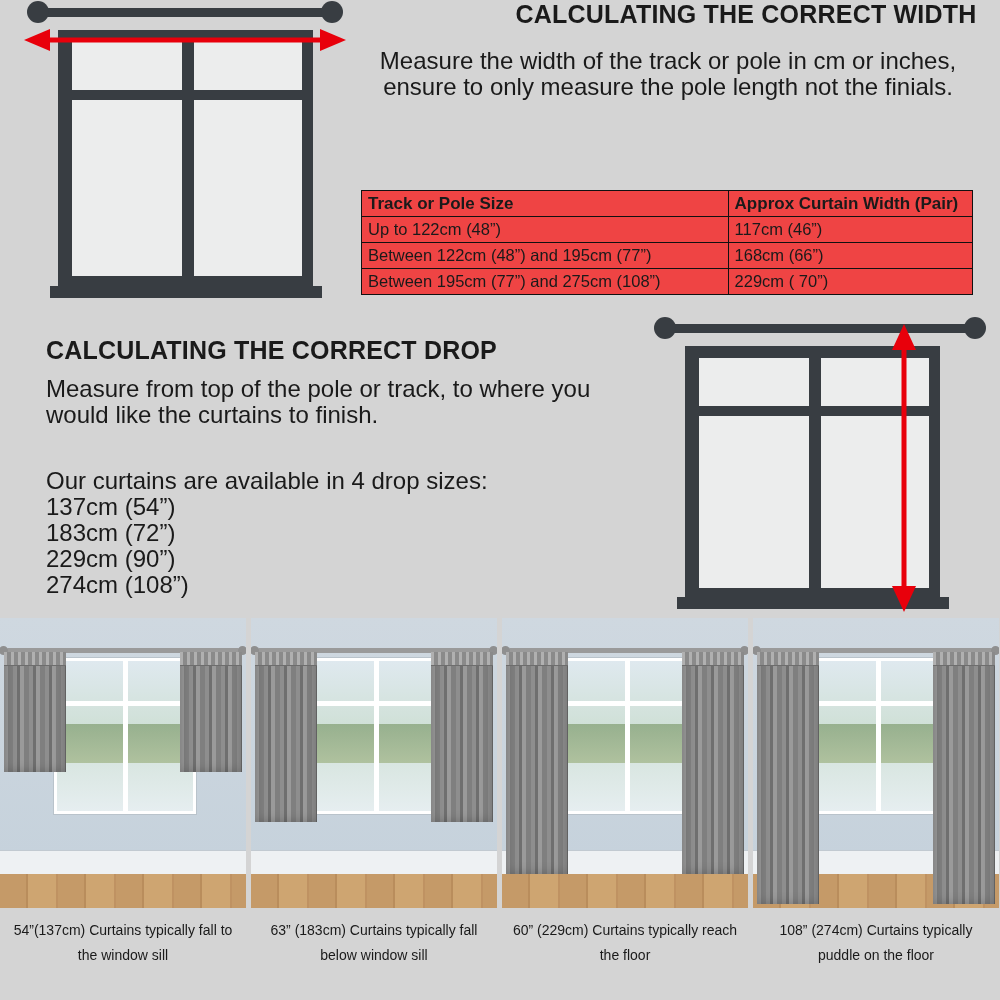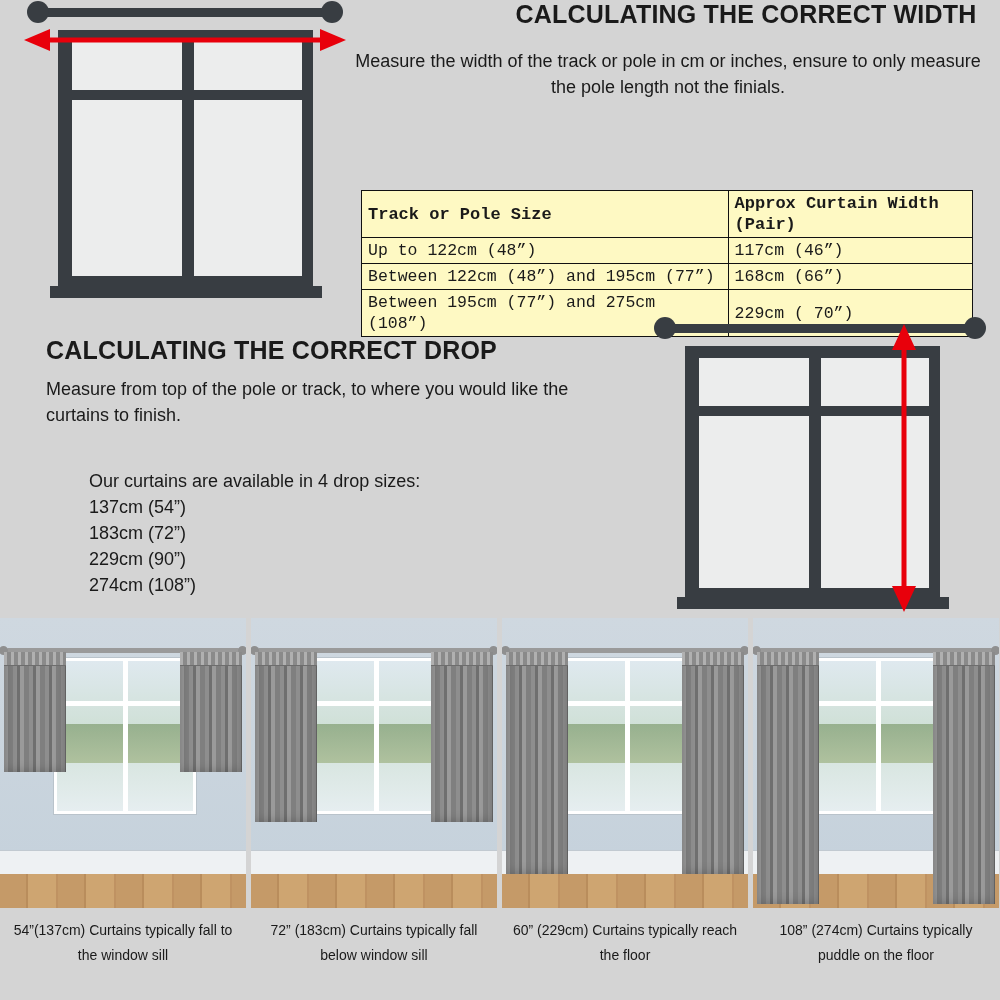--- a/index.html
+++ b/index.html
@@ -22,21 +22,21 @@
   }
 
   
   .abs { position: absolute; }
   .heading {
     font-size: 25px;
     font-weight: bold;
     letter-spacing: 0.2px;
   }
   .para {
-    font-size: 18px;
+    font-size: 24px;
     line-height: 26px;
   }
 
   
   #width-title {
     left: 496px;
     top: 0px;
     width: 500px;
     text-align: center;
   }
@@ -53,23 +53,22 @@
     text-align: center;
   }
 
   
   #size-table {
     position: absolute;
     left: 361px;
     top: 190px;
     width: 612px;
     border-collapse: collapse;
-    background: #fef9c3;
+    background: #ef4444;
     font-size: 16.5px;
-    font-family: Liberation Mono, monospace;
   }
   #size-table th, #size-table td {
     border: 1.5px solid #111;
     padding: 2px 6px;
     text-align: left;
     font-weight: normal;
     line-height: 21px;
     height: 21px;
   }
   #size-table th {
@@ -86,21 +85,21 @@
   #drop-text-1 {
     left: 46px;
     top: 376px;
     width: 570px;
   }
   #drop-text-2 {
     left: 46px;
     top: 468px;
     width: 480px;
   }
-  .drop-list-line { display: block; margin-left: 43px; }
+  .drop-list-line { display: block; }
 
   
   #photo-strip {
     position: absolute;
     left: 0;
     top: 618px;
     width: 1000px;
     height: 382px;
     display: flex;
     gap: 5px;
@@ -336,21 +335,21 @@
         <div class="win-frame" style="height:150px;">
           <div class="win-glass">
             <div class="win-bar-v"></div>
             <div class="win-bar-h" style="top:40px;"></div>
           </div>
         </div>
         <div class="pole"></div>
         <div class="curtain left" style="height:170px;"></div>
         <div class="curtain right" style="height:170px;"></div>
       </div>
-      <div class="caption">72” (183cm) Curtains typically fall below window sill</div>
+      <div class="caption">63” (183cm) Curtains typically fall below window sill</div>
     </div>
 
     <div class="photo-cell">
       <div class="photo">
         <div class="wall"></div>
         <div class="skirting"></div>
         <div class="floor"></div>
         <div class="win-frame" style="height:150px;">
           <div class="win-glass">
             <div class="win-bar-v"></div>

